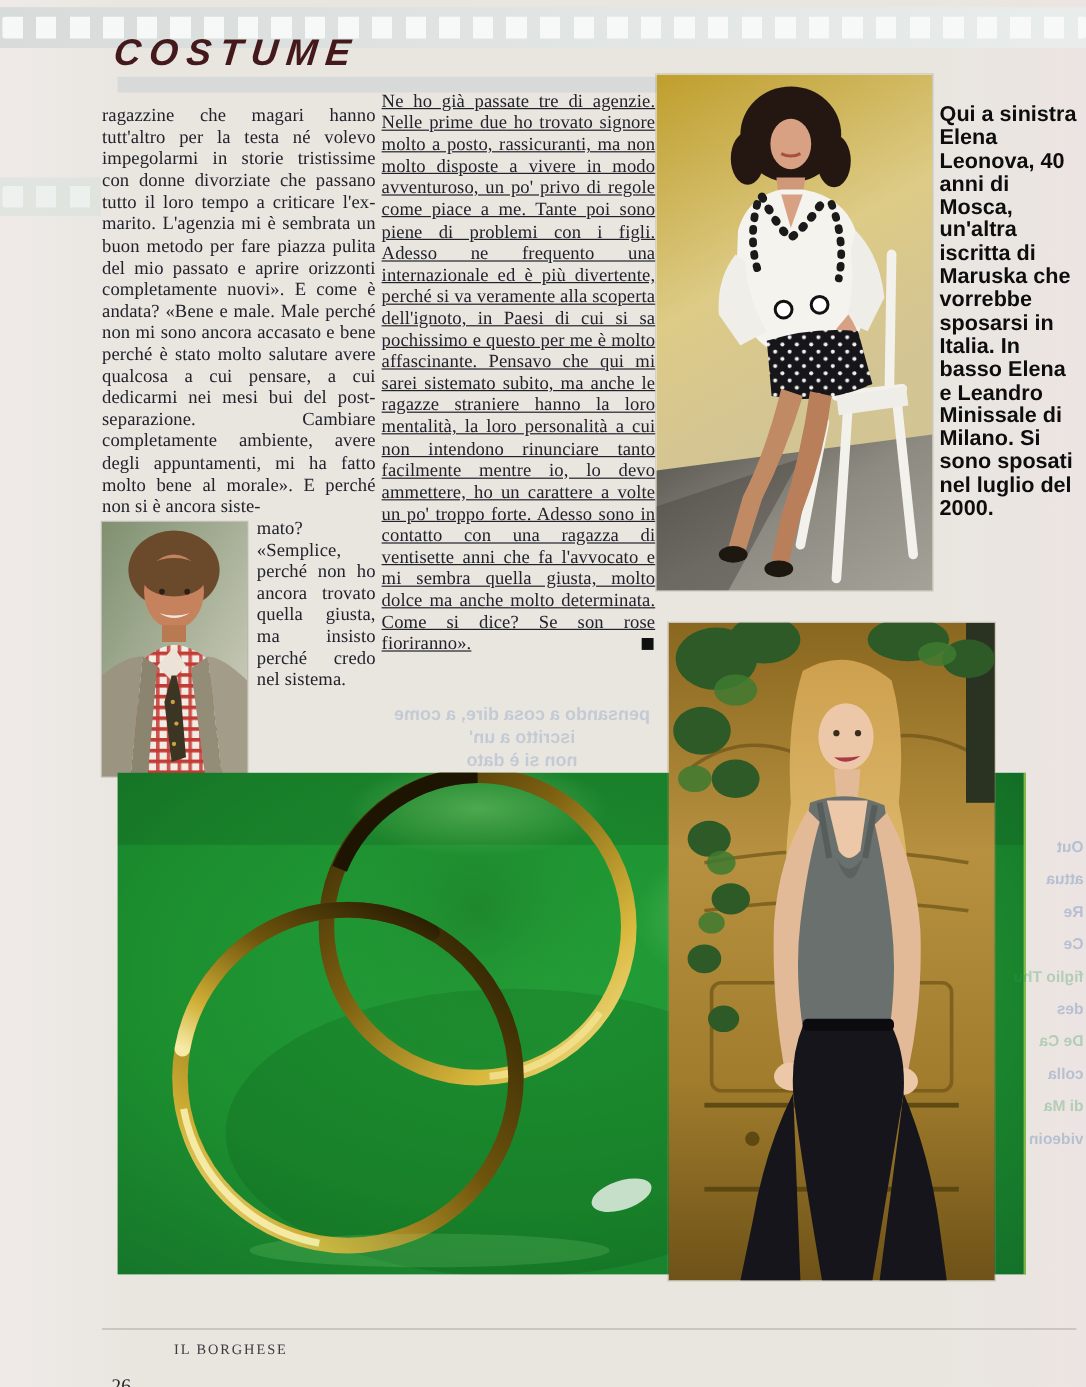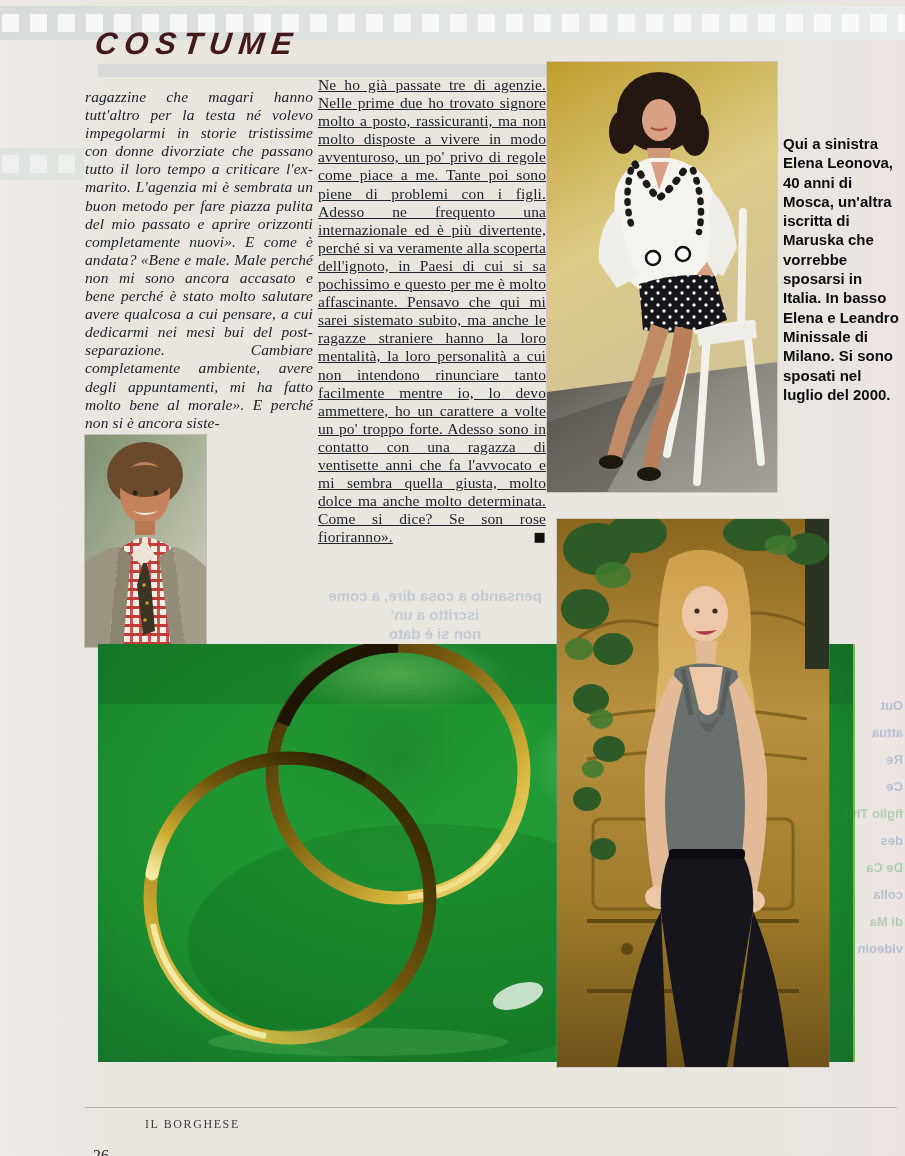--- a/index.html
+++ b/index.html
@@ -22,30 +22,30 @@
   .film-left .film-holes{top:7px;opacity:.6;}
   
   .section-header{position:absolute;left:95px;top:26px;
     font-family:"Liberation Sans",sans-serif;font-style:italic;font-weight:800;
     font-size:31px;letter-spacing:7px;color:#44191b;transform:skewX(-6deg);}
   .header-underband{position:absolute;left:98px;top:64px;width:556px;height:13px;
     background:rgba(168,188,202,0.28);}
   
   .col{position:absolute;text-align:justify;color:#22222c;
     font-size:15.5px;line-height:18.1px;letter-spacing:0.1px;}
-  #col1{left:85px;top:88px;width:228px;font-style:italic;}
+  #col1{left:85px;top:88px;width:228px;}
   #col2{left:318px;top:76px;width:228px;text-decoration:underline;}
   .photo-float{float:left;width:121px;height:212px;margin:3px 8px 2px 0;
     background:#9aa58a;box-shadow:0 0 0 1px rgba(120,120,110,0.35);}
   .end-mark{float:right;font-size:13px;line-height:18px;color:#101010;
     font-family:"DejaVu Sans",sans-serif;}
   
   .caption{position:absolute;left:783px;top:86px;width:117px;
     font-family:"Liberation Sans",sans-serif;font-weight:bold;
-    font-size:15px;line-height:19.3px;color:#0d0d0d;text-align:left;margin-top:48px;}
+    font-size:18px;line-height:19.3px;color:#0d0d0d;text-align:left;}
   
   .photo{position:absolute;box-shadow:0 0 0 1px rgba(140,140,130,0.3);}
   #photo-elena{left:547px;top:62px;width:230px;height:430px;}
   #photo-couple{left:557px;top:519px;width:272px;height:548px;z-index:4;}
   
   #green-box{position:absolute;left:98px;top:644px;width:755px;height:418px;z-index:2;
     background:radial-gradient(ellipse at 45% 40%, #23a039 0%, #1c8e2f 55%, #147029 100%);
     border-right:2px solid rgba(215,228,90,0.55);}
   #rings-svg{position:absolute;left:0;top:0;}
   
@@ -105,20 +105,21 @@
           <path d="M58,128 L52,150 L58,200 L70,196 L66,148 L62,128 Z" fill="#3c3524"></path>
           <circle cx="59" cy="150" r="1.8" fill="#c9a33c"></circle>
             <circle cx="62" cy="168" r="1.8" fill="#c9a33c"></circle>
             <circle cx="60" cy="185" r="1.8" fill="#c9a33c"></circle>
           <path d="M0,212 L0,128 Q18,112 34,112 L24,212 Z" fill="#9a9480"></path>
           <path d="M121,212 L121,132 Q100,112 88,112 L100,212 Z" fill="#a29c88"></path>
           <path d="M34,112 L46,120 L38,212 L24,212 Z" fill="#8b8570"></path>
           <path d="M88,112 L74,122 L86,212 L100,212 Z" fill="#938d78"></path>
         </svg>
       </div>
+      <span>mato? «Semplice, perché non ho ancora trovato quella giusta, ma insisto perché credo nel sistema.</span>
     </div>
   </div>
 
   <div class="col" id="col2">
     <span>Ne ho già passate tre di agenzie. Nelle prime due ho trovato signore molto a posto, rassicuranti, ma non molto disposte a vivere in modo avventuroso, un po' privo di regole come piace a me. Tante poi sono piene di problemi con i figli. Adesso ne frequento una internazionale ed è più divertente, perché si va veramente alla scoperta dell'ignoto, in Paesi di cui si sa pochissimo e questo per me è molto affascinante. Pensavo che qui mi sarei sistemato subito, ma anche le ragazze straniere hanno la loro mentalità, la loro personalità a cui non intendono rinunciare tanto facilmente mentre io, lo devo ammettere, ho un carattere a volte un po' troppo forte. Adesso sono in contatto con una ragazza di ventisette anni che fa l'avvocato e mi sembra quella giusta, molto dolce ma anche molto determinata. Come si dice? Se son rose fioriranno».</span>
     <span class="end-mark">■</span>
   </div>
 
   <div class="photo" id="photo-elena">
     <svg width="230" height="430" viewBox="0 0 230 430">

